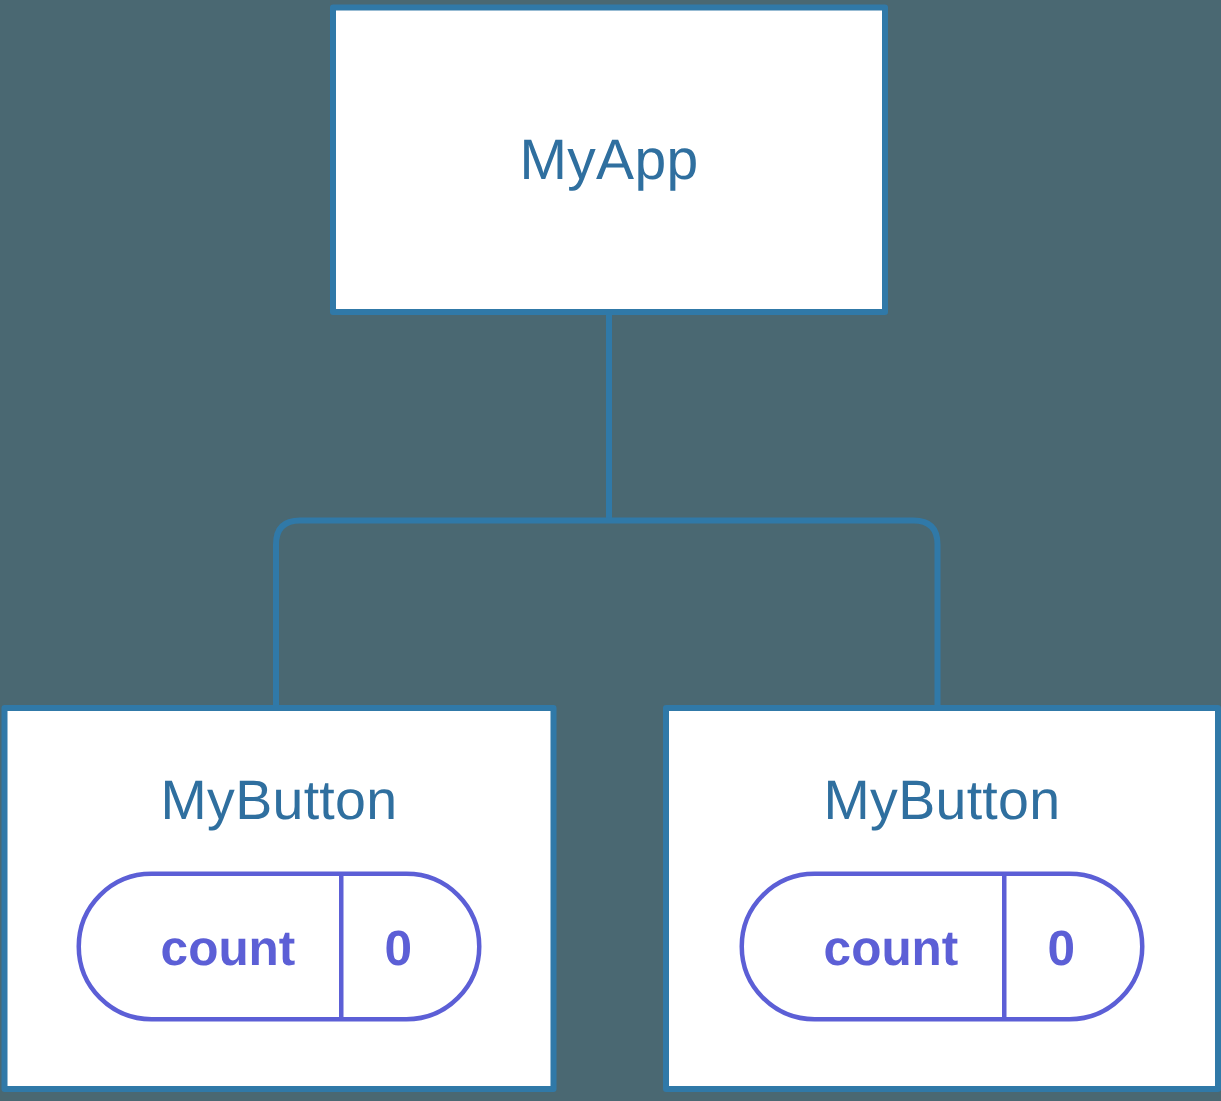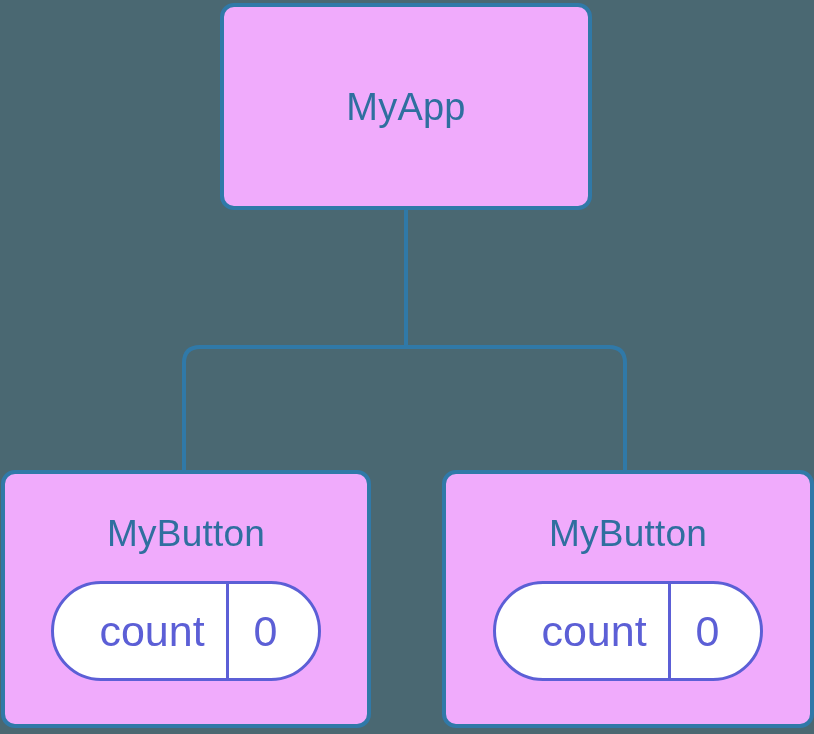--- a/index.html
+++ b/index.html
@@ -24,23 +24,23 @@
     left: 0;
     top: 0;
     width: 814px;
     height: 734px;
     pointer-events: none;
   }
   
   .node-card {
     position: absolute;
     box-sizing: border-box;
-    background: #f0abfc;
+    background: #ffffff;
     border: 4px solid #3079a8;
-    border-radius: 14px;
+    border-radius: 2px;
     display: flex;
     flex-direction: column;
     align-items: center;
   }
   .node-card.root {
     left: 220px;
     top: 3px;
     width: 372px;
     height: 207px;
     justify-content: center;
@@ -96,23 +96,24 @@
   .pill-value {
     box-sizing: border-box;
     width: 89px;
     display: flex;
     align-items: center;
     justify-content: center;
     padding-right: 16px;
   }
   .pill-text {
     color: #5c5fd6;
-    font-size: 43px;
+    font-size: 33px;
     line-height: 1;
     white-space: nowrap;
+    font-weight: bold;
   }
 </style>
 </head>
 <body>
 
 <div id="stage">
 
   <svg id="connectors" viewBox="0 0 814 734" width="814" height="734" fill="none">
 
     <path d="M 406 209 L 406 347" stroke="#3079a8" stroke-width="4" fill="none" stroke-linecap="butt"></path>

